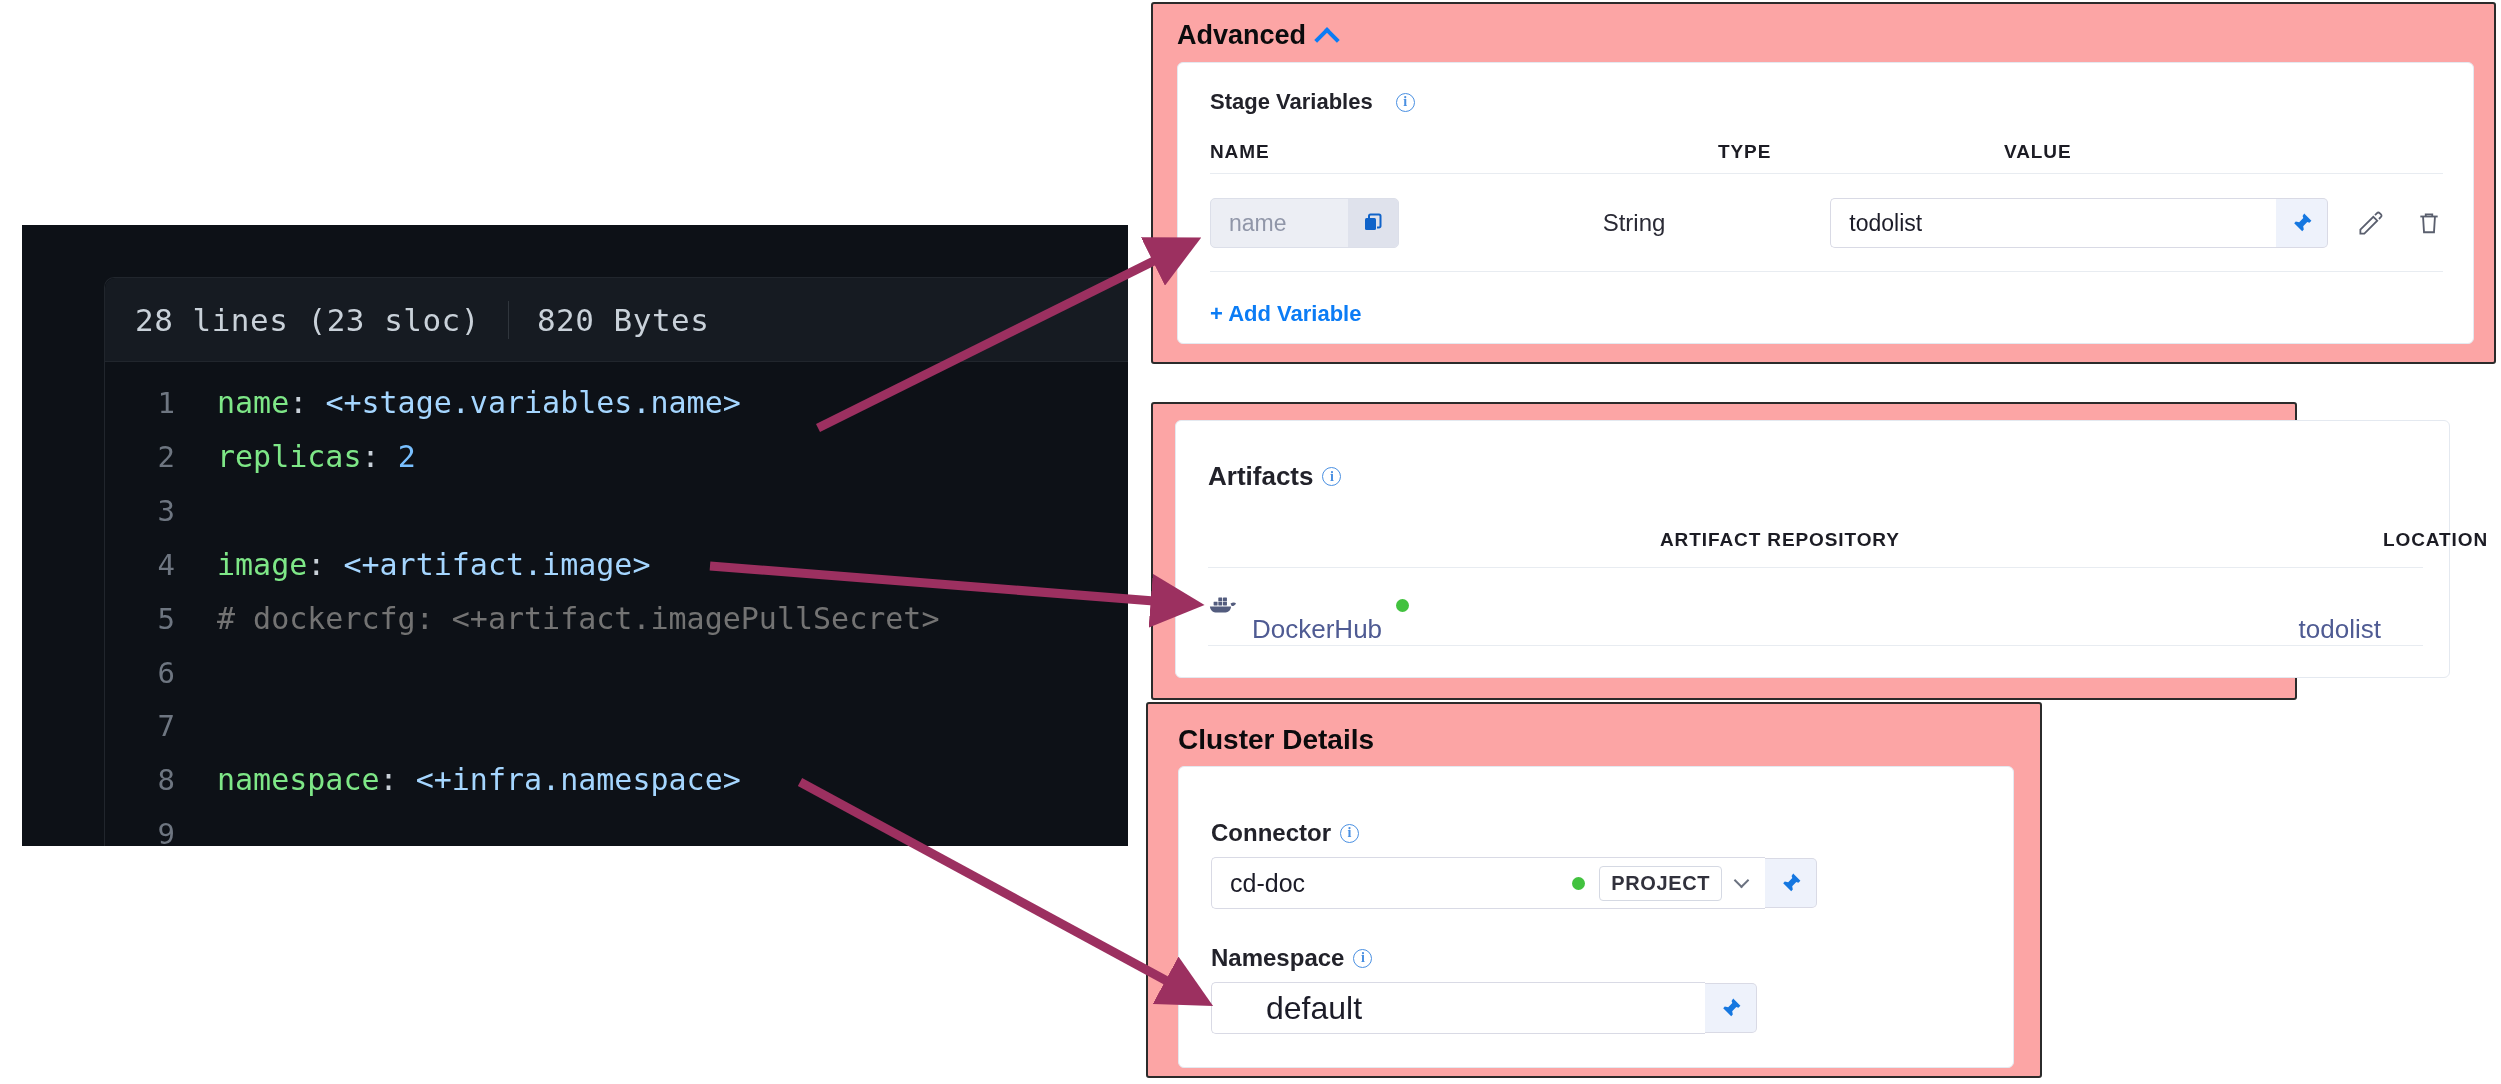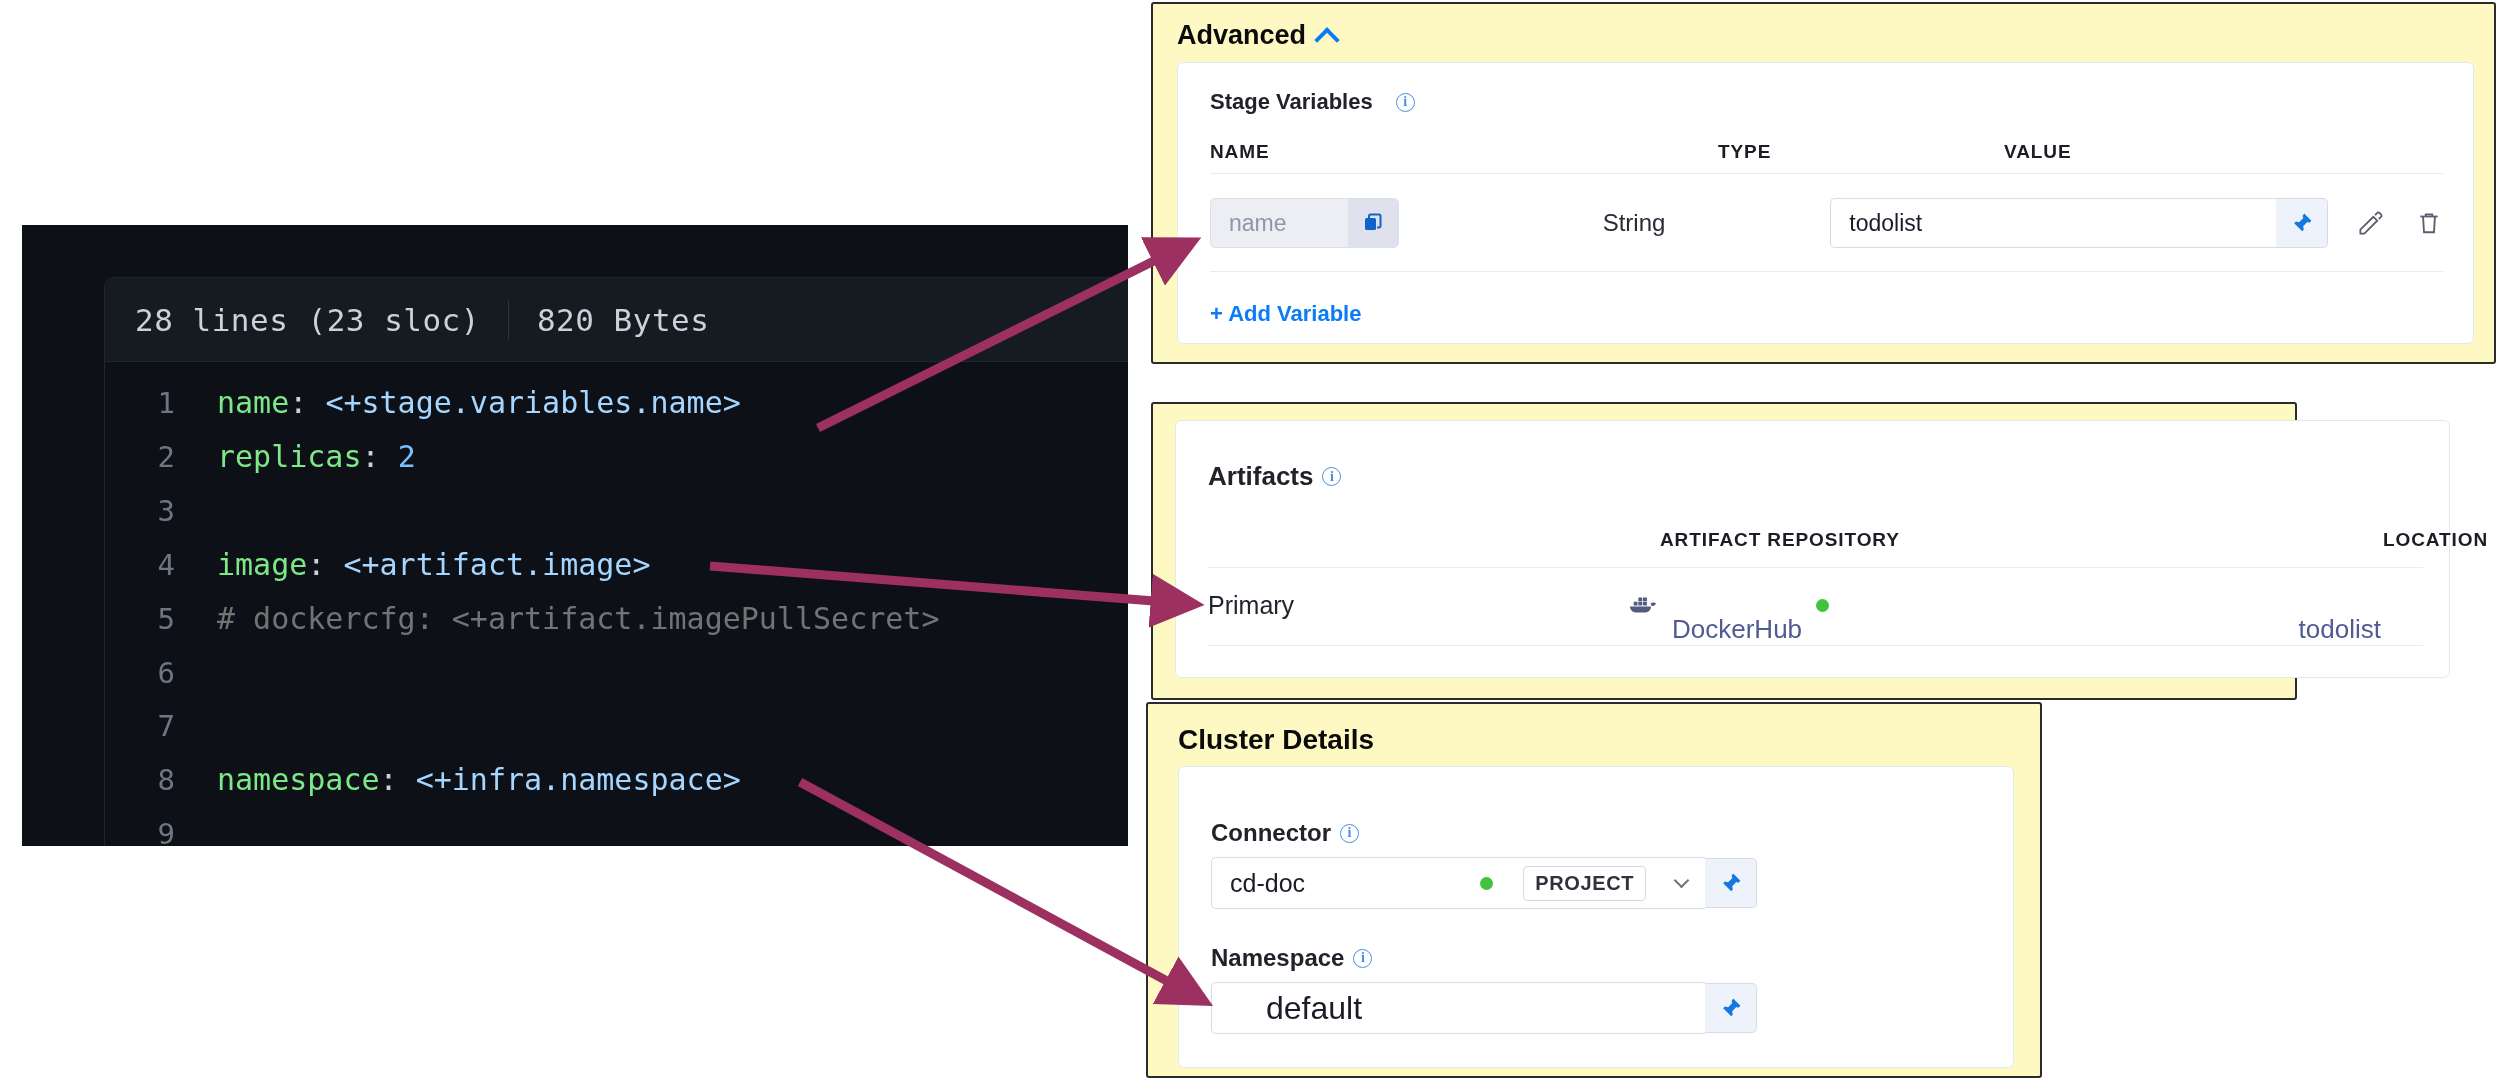--- a/index.html
+++ b/index.html
@@ -67,21 +67,21 @@
   }
   .tok-key { color: #7ee787; }
   .tok-punc { color: #c9d1d9; }
   .tok-val { color: #79c0ff; }
   .tok-str { color: #a5d6ff; }
   .tok-com { color: #737373; }
 
   
   .card {
     position: absolute;
-    background: #fef9c3;
+    background: #fca5a5;
     border: 2px solid #2b2b2b;
     border-radius: 3px;
   }
   .card-advanced { left: 1151px; top: 2px;  width: 1345px; height: 362px; }
   .card-artifacts{ left: 1151px; top: 402px; width: 1146px; height: 298px; }
   .card-cluster  { left: 1146px; top: 702px; width: 896px;  height: 376px; }
 
   .section-title {
     font-size: 27px;
     font-weight: bold;
@@ -301,21 +301,20 @@
         <span>Artifacts</span>
         <span class="info-ico">i</span>
       </div>
 
       <div class="col-head" style="position:absolute;left:484px;top:108px;">ARTIFACT REPOSITORY</div>
       <div class="col-head" style="position:absolute;left:1207px;top:108px;">LOCATION</div>
 
       <div class="row-sep" style="position:absolute;left:32px;top:146px;width:1215px;"></div>
 
       <div style="position:absolute;left:32px;top:148px;width:1215px;height:72px;display:flex;align-items:center;">
-        <div class="cell-text" style="width:420px;">Primary</div>
         <div style="display:flex;align-items:center;gap:14px;">
           <span>
             <svg width="30" height="24" viewBox="0 0 32 24">
               <g fill="#535c7e">
                 <rect x="6" y="8.5" width="4.2" height="4" rx="0.4"></rect>
                 <rect x="11" y="8.5" width="4.2" height="4" rx="0.4"></rect>
                 <rect x="16" y="8.5" width="4.2" height="4" rx="0.4"></rect>
                 <rect x="11" y="4" width="4.2" height="4" rx="0.4"></rect>
                 <rect x="16" y="4" width="4.2" height="4" rx="0.4"></rect>
                 <path d="M2 13.5 h22.5 c0 4.2-3 6.5-7.6 6.5 H9.5 C5.2 20 2.4 17.5 2 13.5z"></path>
@@ -337,21 +336,21 @@
     <div class="section-title" style="position:absolute;left:30px;top:20px;font-size:28px;">Cluster Details</div>
 
     <div class="inner-panel" style="left:30px;top:62px;width:836px;height:302px;">
 
       <div class="field-label" style="position:absolute;left:32px;top:52px;font-size:24px;">
         <span>Connector</span>
         <span class="info-ico">i</span>
       </div>
 
       <div style="position:absolute;left:32px;top:90px;display:flex;align-items:center;">
-        <div class="inp" style="width:494px;height:52px;border-right:none;border-top-right-radius:0;border-bottom-right-radius:0;gap:30px;">
+        <div class="inp" style="width:554px;height:52px;border-right:none;border-top-right-radius:0;border-bottom-right-radius:0;gap:14px;">
           <span style="font-size:25px;">cd-doc</span>
           <span class="dot-green" style="margin-left:auto;"></span>
           <span class="scope-tag">PROJECT</span>
           <span class="chev-down-sm"></span>
         </div>
         <div class="pin-btn">
           <svg width="24" height="24" viewBox="0 0 24 24">
             <path d="M14.2 2.6l7.2 7.2-2.0 2.0-2.1-.7-4.1 4.1.6 3.4-1.6 1.6-4.0-4.0-5.1 5.1 5.1-5.1-4.0-4.0 1.6-1.6 3.4.6 4.1-4.1-.7-2.1z" fill="#1577e0"></path>
           </svg>
         </div>

